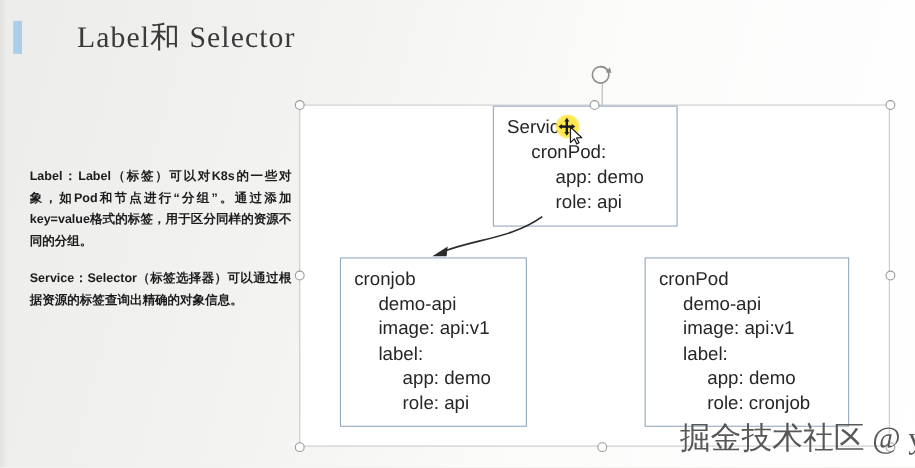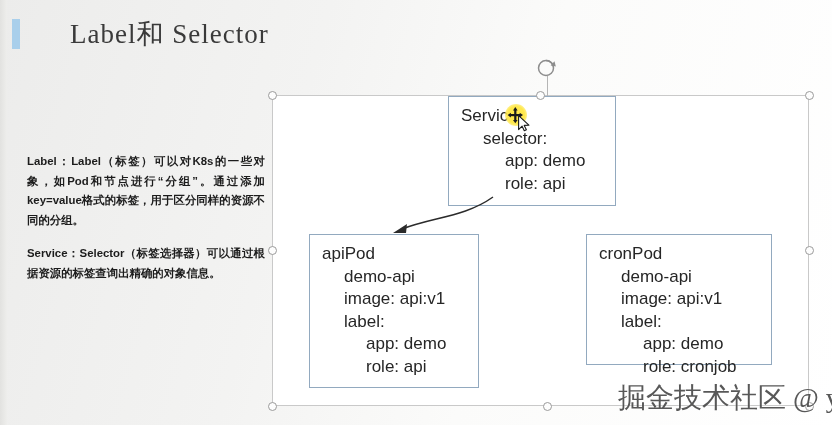--- a/index.html
+++ b/index.html
@@ -55,21 +55,21 @@
     box-sizing:border-box;color:#1e1e1e;
   }
   .box .ln{
     font-size:17px;line-height:1.33;white-space:nowrap;color:#262626;
   }
   .ind0{padding-left:0px;}
   .ind1{padding-left:22px;}
   .ind2{padding-left:44px;}
   #svc-box{left:448px;top:96px;width:168px;height:110px;padding:8px 0 0 12px;}
   #api-box{left:309px;top:234px;width:170px;height:154px;padding:8px 0 0 12px;}
-  #cron-box{left:586px;top:234px;width:186px;height:131px;padding:8px 0 0 12px;}
+  #cron-box{left:586px;top:234px;width:186px;height:154px;padding:8px 0 0 12px;}
   
   .arrow-svg{position:absolute;left:385px;top:195px;z-index:4;}
   
   .cursor-wrap{position:absolute;left:505px;top:104px;z-index:20;}
   .cursor-glow{
     position:absolute;left:0;top:0;width:22px;height:22px;border-radius:50%;
     background:radial-gradient(circle,#ffe84d 0%,#ffe84d 55%,rgba(255,232,77,0.55) 75%,rgba(255,232,77,0) 100%);
   }
   
   .watermark{
@@ -110,27 +110,27 @@
   <div class="handle" style="left:536px;top:90.5px;"></div>
   <div class="handle" style="left:804.5px;top:90.5px;"></div>
   <div class="handle" style="left:267.5px;top:246px;"></div>
   <div class="handle" style="left:804.5px;top:246px;"></div>
   <div class="handle" style="left:267.5px;top:401.5px;"></div>
   <div class="handle" style="left:542.5px;top:401.5px;"></div>
   <div class="handle" style="left:804.5px;top:401.5px;"></div>
 
   <div class="box" id="svc-box">
     <div class="ln ind0">Service</div>
-    <div class="ln ind1">selector:</div>
+    <div class="ln ind1">cronPod:</div>
     <div class="ln ind2">app: demo</div>
     <div class="ln ind2">role: api</div>
   </div>
 
   <div class="box" id="api-box">
-    <div class="ln ind0">apiPod</div>
+    <div class="ln ind0">cronjob</div>
     <div class="ln ind1">demo-api</div>
     <div class="ln ind1">image: api:v1</div>
     <div class="ln ind1">label:</div>
     <div class="ln ind2">app: demo</div>
     <div class="ln ind2">role: api</div>
   </div>
 
   <div class="box" id="cron-box">
     <div class="ln ind0">cronPod</div>
     <div class="ln ind1">demo-api</div>

